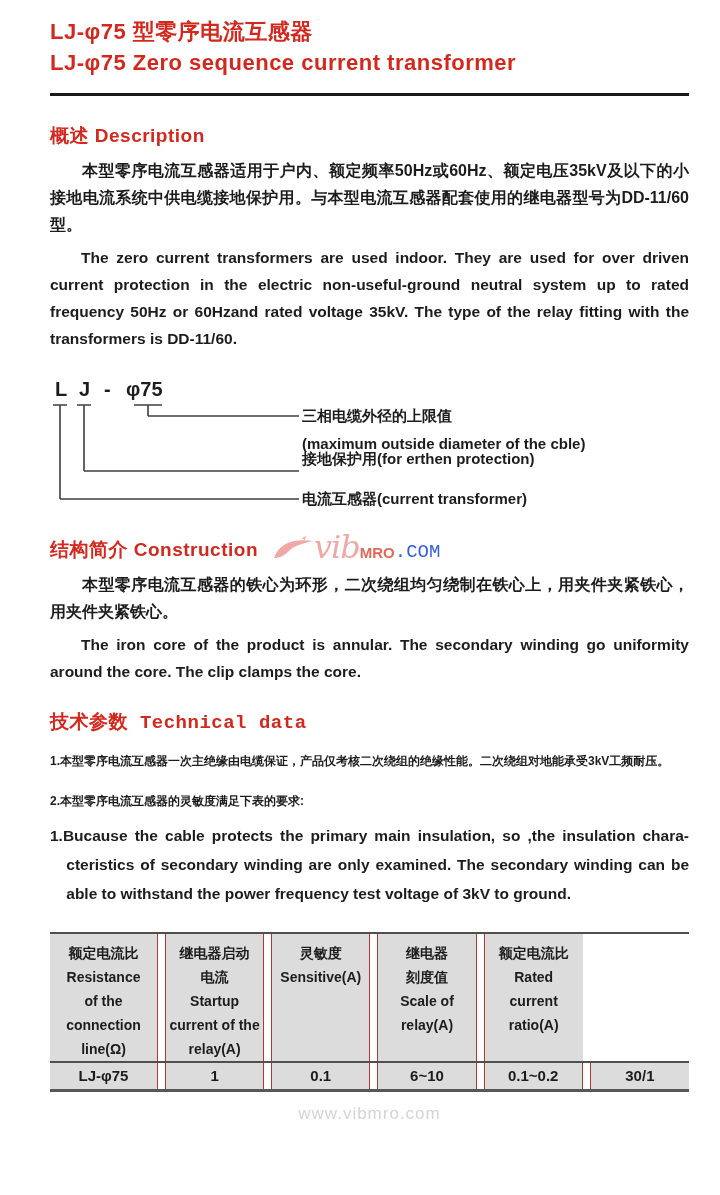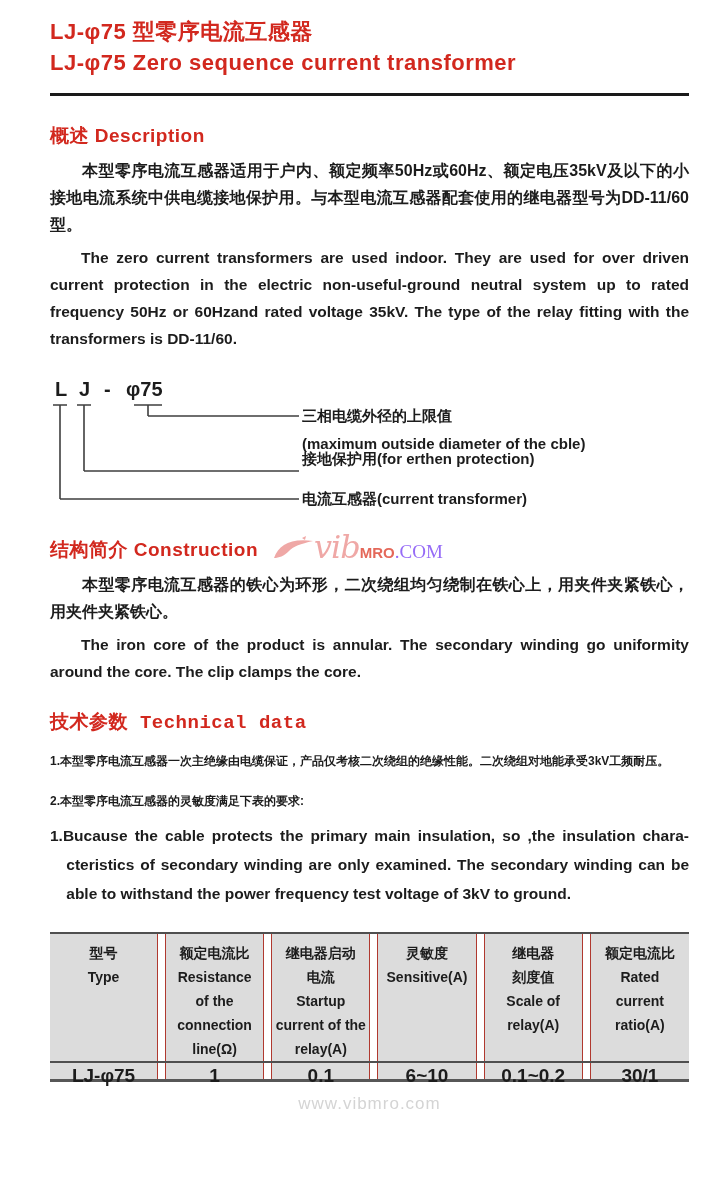--- a/index.html
+++ b/index.html
@@ -27,38 +27,38 @@
   .diagram svg.lines { position:absolute; left:0; top:0; }
   .dg-label { position:absolute; left:252px; font-size:15px; font-weight:700; line-height:21px; white-space:nowrap; }
   .dg-1 { top:27px; } .dg-2 { top:55px; } .dg-3 { top:70px; } .dg-4 { top:110px; }
 
   
   .construct-head { display:flex; align-items:flex-start; gap:14px; }
   .wm { display:flex; align-items:flex-end; margin-top:-6px; opacity:.9; }
   .wm-script { font-family:"DejaVu Serif","Liberation Serif",serif; font-style:italic;
                font-size:32px; line-height:30px; color:#ee9f9d; letter-spacing:-1px; }
   .wm-brand  { font-size:15px; font-weight:700; color:#e25848; line-height:18px; }
-  .wm-suffix { font-size:19px; color:#8b5cf6; line-height:20px; font-family:Liberation Serif, serif; }
+  .wm-suffix { font-size:19px; color:#1d4ed8; line-height:20px; font-family:Liberation Mono, monospace; }
 
   
   .tech-item-zh { font-size:12px; font-weight:700; line-height:36px; text-align:justify;
                   padding-left:1.05em; text-indent:-1.05em; margin-top:4px; }
   .tech-item-en { font-size:15.5px; font-weight:700; line-height:29px; text-align:justify;
                   padding-left:1.05em; text-indent:-1.05em; margin-top:2px; }
 
   
   .ttable { margin-top:24px; border-top:2px solid #4f4f4f; border-bottom:3px solid #575757; background:#fff; }
   .trow   { display:grid; grid-template-columns:108px repeat(5,1fr); column-gap:7px; }
   .tcell  { background:#dcdcdc; border-left:1px solid #b0392f; border-right:1px solid #b0392f;
             text-align:center; font-weight:700; }
   .trow .tcell:first-child { border-left:none; }
   .trow .tcell:last-child  { border-right:none; }
   .thead .tcell { min-height:124px; padding-top:7px; font-size:14px; line-height:24px; }
   .tdivider { height:2px; background:#4f4f4f; }
-  .tdata .tcell { height:16px; line-height:26px; font-size:19px; }
+  .tdata .tcell { height:26px; line-height:26px; font-size:15px; }
   .tline { white-space:nowrap; }
 
   
   .footer-wm { margin-top:12px; text-align:center; font-size:17px; color:#d4d4d4; letter-spacing:1px; font-weight:400; }
 </style>
 </head>
 <body>
 
 <div class="page">
 
@@ -113,24 +113,20 @@
   <section style="margin-bottom:0;">
     <h2 class="sec" style="margin-bottom:8px;font-family:Liberation Mono, monospace;">技术参数  Technical data</h2>
     <div class="tech-item-zh">1.本型零序电流互感器一次主绝缘由电缆保证，产品仅考核二次绕组的绝缘性能。二次绕组对地能承受3kV工频耐压。</div>
     <div class="tech-item-zh">2.本型零序电流互感器的灵敏度满足下表的要求:</div>
     <div class="tech-item-en">1.Bucause the cable protects the primary main insulation, so ,the  insulation chara-cteristics of secondary winding are only examined. The secondary winding can be able to withstand the power frequency test voltage of 3kV to ground.</div>
   </section>
 
   <div class="ttable">
     <div class="trow thead">
       <div class="tcell">
-        <div class="tline">型号</div>
-        <div class="tline">Type</div>
-      </div>
-      <div class="tcell">
         <div class="tline">额定电流比</div>
         <div class="tline">Resistance</div>
         <div class="tline">of the</div>
         <div class="tline">connection</div>
         <div class="tline">line(Ω)</div>
       </div>
       <div class="tcell">
         <div class="tline">继电器启动</div>
         <div class="tline">电流</div>
         <div class="tline">Startup</div>

